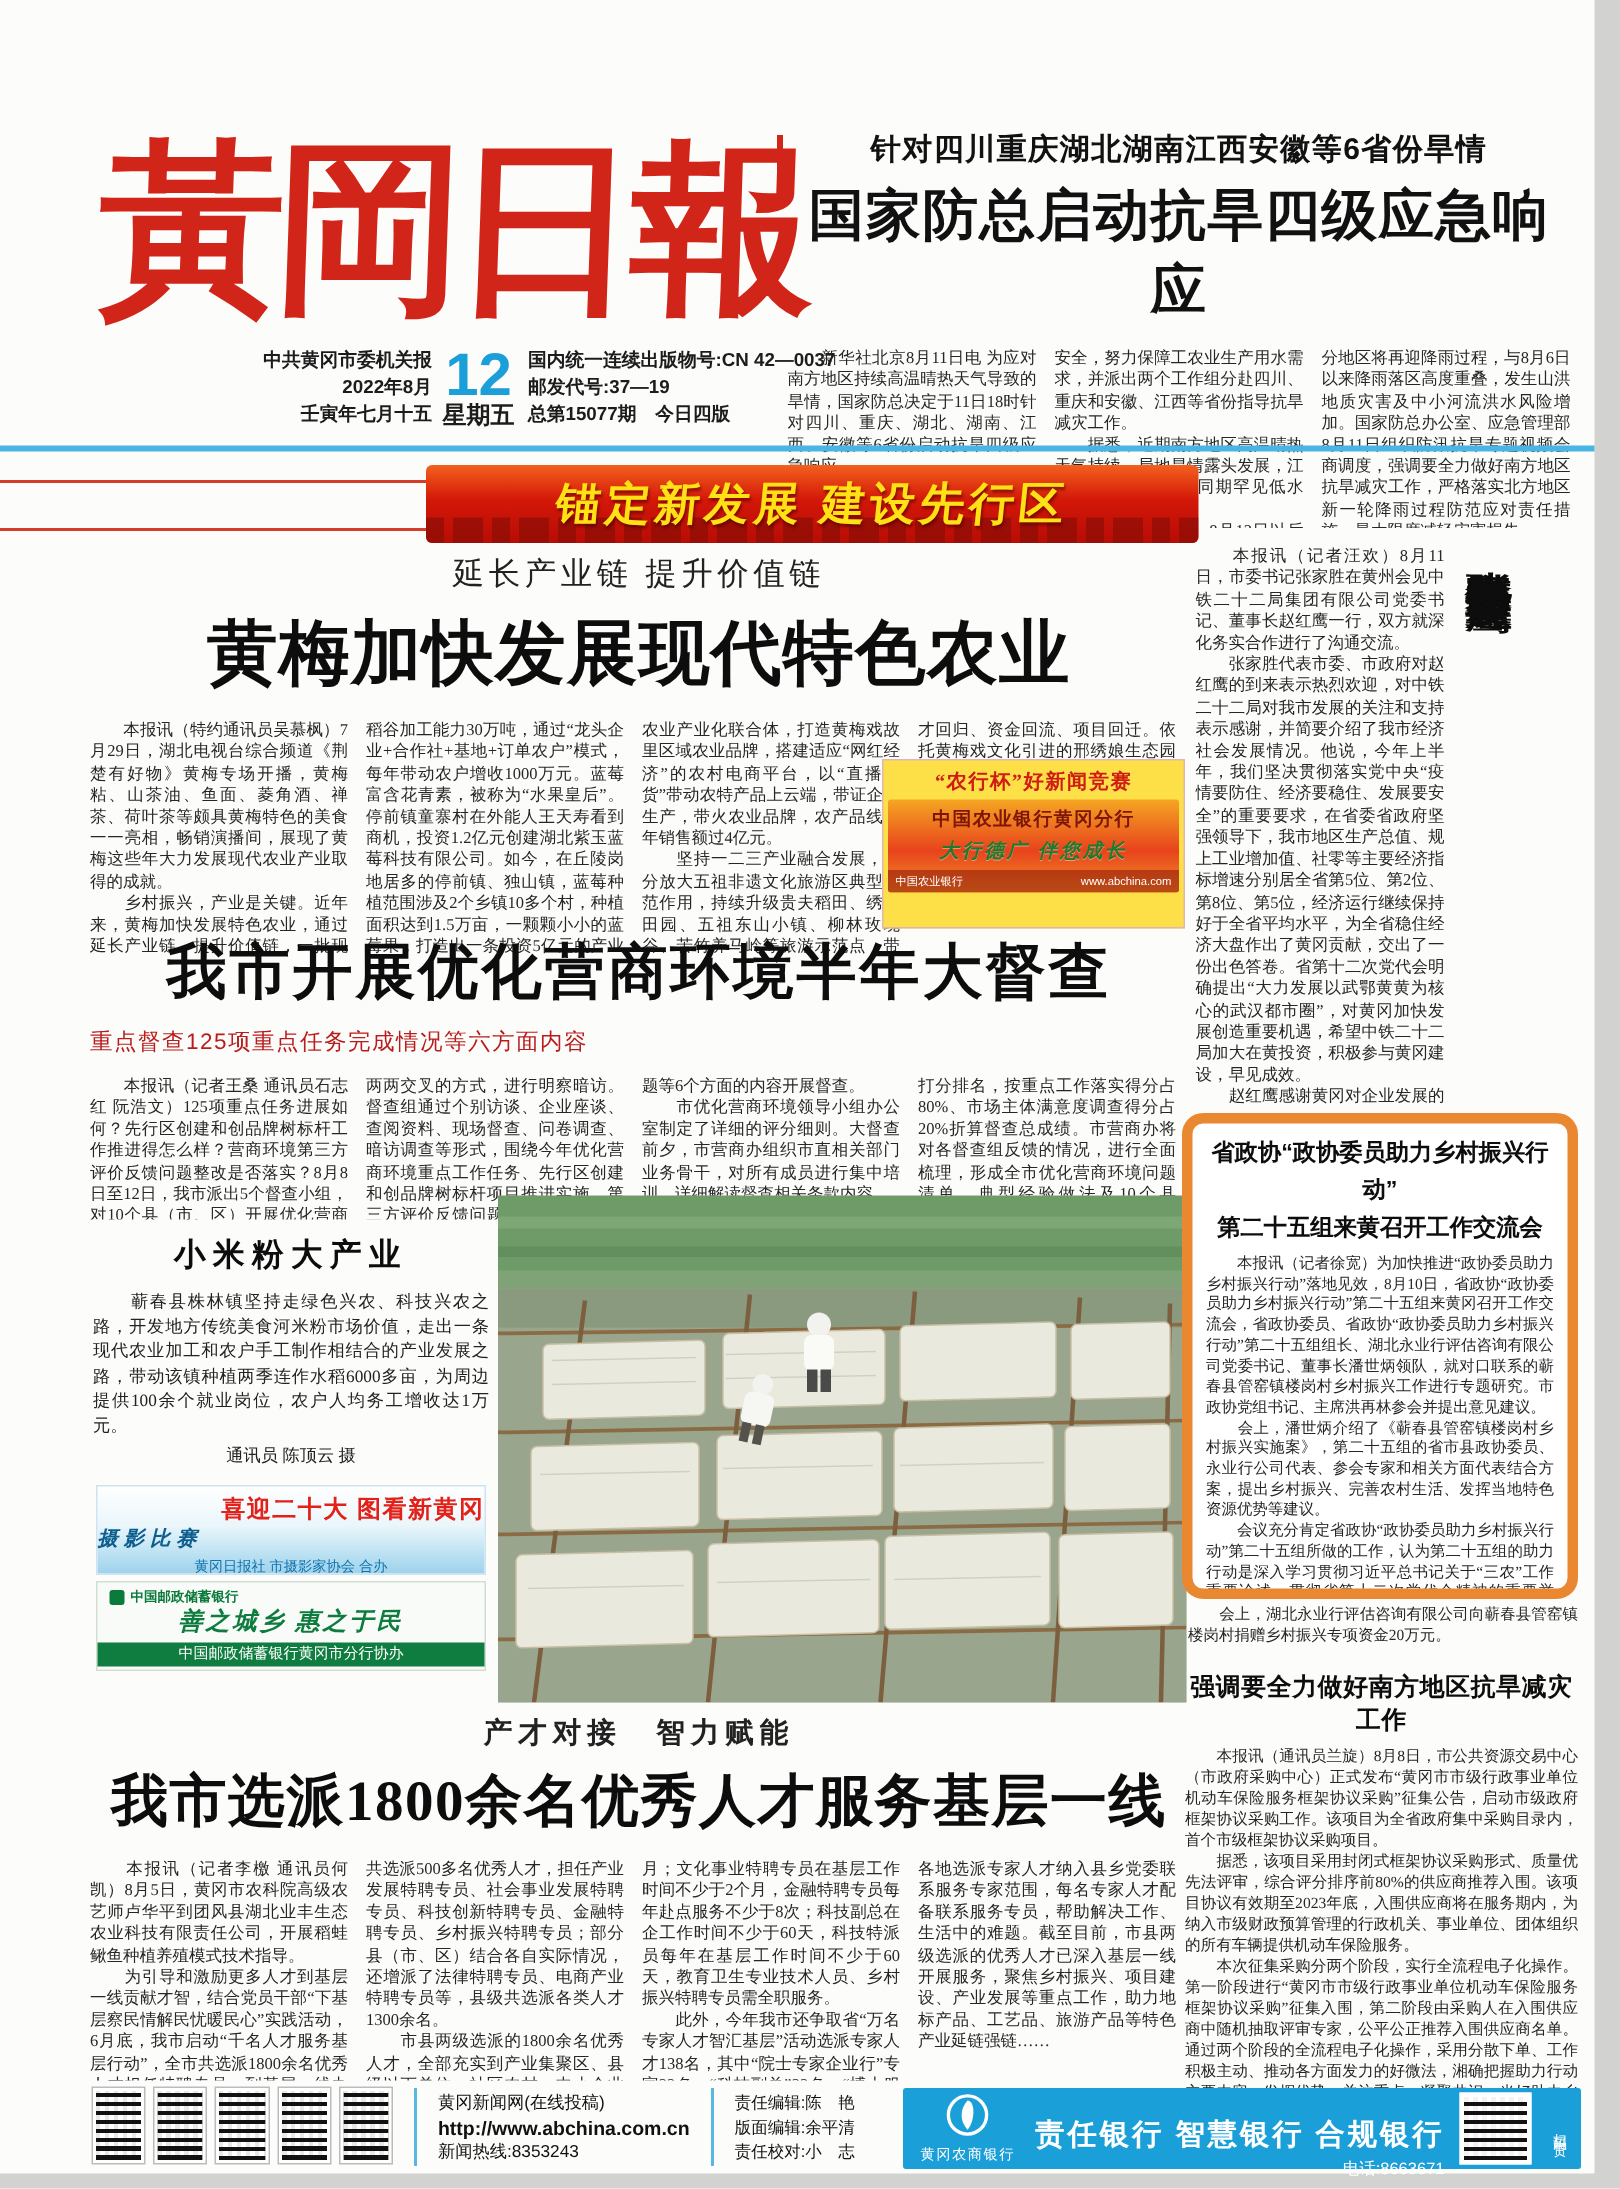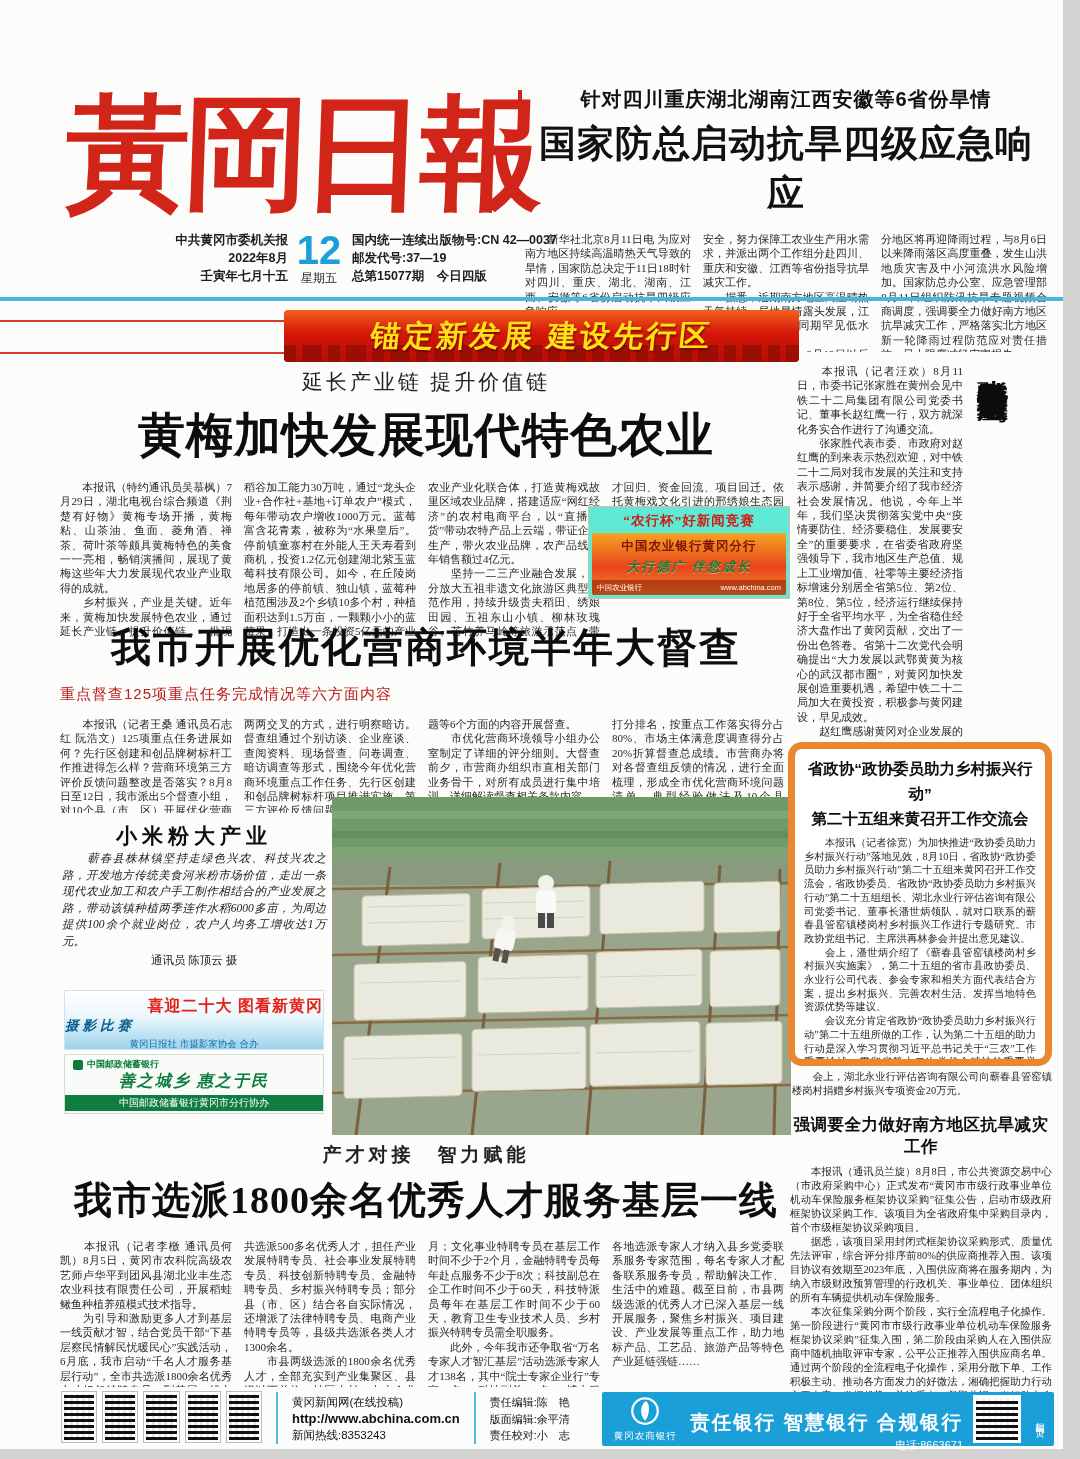--- a/index.html
+++ b/index.html
@@ -9,21 +9,21 @@
   .paper{left:0;top:0;width:1063px;height:1449px;background:#fcfcfa;}
   
   .mast-title{left:66px;top:74px;width:478px;height:162px;color:#d2251a;
     font-family:"DejaVu Serif","Liberation Serif",serif;font-weight:bold;font-size:124px;
     letter-spacing:-6px;line-height:158px;transform:skewX(-2deg);white-space:nowrap;}
   .mast-info{left:138px;top:231px;width:430px;display:flex;align-items:flex-start;
     font-size:12.5px;font-weight:bold;color:#1c1c1c;line-height:18px;}
   .mast-info .c1{width:150px;text-align:right;}
   .mast-mid{width:62px;text-align:center;}
   .day-num{font-size:40px;line-height:38px;font-weight:bold;color:#1a9fd8;}
-  .weekday{font-size:12px;font-weight:normal;}
+  .weekday{font-size:16px;font-weight:bold;}
   .mast-info .c2{flex:1;text-align:left;padding-left:2px;}
   
   .red-tick{left:518px;top:90px;width:4px;height:26px;background:#d2251a;}
   .drought{left:525px;top:86px;width:522px;color:#111;}
   .kicker-sm{text-align:center;font-size:20px;font-weight:bold;letter-spacing:1px;}
   .drought-hl{text-align:center;font-size:37px;font-weight:900;letter-spacing:1px;margin-top:6px;}
   .cols{display:flex;gap:12px;margin-top:13px;}
   .col{white-space:pre-line;text-align:justify;font-size:11px;line-height:14.4px;color:#262626;
        overflow:hidden;font-family:"Liberation Serif",serif;}
   .drought .col{width:166px;height:120px;}
@@ -37,21 +37,21 @@
   .banner-text{position:absolute;left:0;top:6px;width:100%;text-align:center;
     font-size:30px;font-weight:900;color:#ffe115;transform:skewX(-6deg);letter-spacing:3px;
     text-shadow:1px 2px 2px rgba(90,0,0,.65);}
   
   .huangmei{left:60px;top:368px;width:732px;}
   .kicker-serif{text-align:center;font-size:21px;letter-spacing:3px;color:#222;
     font-family:"Liberation Serif",serif;}
   .hm-hl{text-align:center;font-size:47px;font-weight:900;letter-spacing:1px;margin-top:8px;color:#0d0d0d;}
   .huangmei .col{width:172px;height:158px;}
   
-  .abc-ad{left:588px;top:506px;width:202px;height:93px;background:#5eead4;border:1px solid #e0b7b0;
+  .abc-ad{left:588px;top:506px;width:202px;height:113px;background:#fde047;border:1px solid #e0b7b0;
     padding:3px;box-sizing:border-box;}
   .abc-title{color:#cf1d15;font-weight:bold;font-size:13.5px;text-align:center;letter-spacing:1px;
     font-family:"Liberation Serif",serif;padding:2px 0 3px;}
   .abc-banner{height:62px;background:linear-gradient(180deg,#f5a623 0%,#e8431c 55%,#ef8f28 100%);
     border-radius:2px;position:relative;overflow:hidden;}
   .abc-l1{text-align:center;color:#7e1508;font-weight:900;font-size:12.5px;padding-top:5px;letter-spacing:1px;}
   .abc-l2{text-align:center;color:#1f7a2e;font-weight:900;font-size:13px;font-style:italic;
     padding-top:3px;letter-spacing:2px;text-shadow:0 1px 0 rgba(255,255,255,.4);}
   .abc-strip{position:absolute;bottom:0;left:0;width:100%;height:15px;background:rgba(140,20,8,.55);
     display:flex;justify-content:space-between;align-items:center;padding:0 5px;box-sizing:border-box;
@@ -66,21 +66,21 @@
   .ducha-hl{text-align:center;font-size:40px;font-weight:900;letter-spacing:2px;color:#0d0d0d;
     font-family:"Liberation Serif",serif;}
   .ducha-sub{text-align:left;font-size:15px;color:#b91c1c;margin-top:10px;letter-spacing:1px;}
   .ducha .col{width:172px;height:96px;}
   
   .photo{left:332px;top:797px;width:459px;height:338px;overflow:hidden;background:#9aa58d;}
   
   .cap-box{left:62px;top:810px;width:264px;}
   .cap-title{text-align:center;font-size:21px;font-weight:bold;letter-spacing:5px;color:#0d0d0d;
     font-family:"Liberation Serif",serif;margin-top:12px;}
-  .cap-body{font-size:11.5px;line-height:16.5px;text-align:justify;font-style:italic;
+  .cap-body{margin-top:10px;font-size:11.5px;line-height:16.5px;text-align:justify;
     font-family:"Liberation Serif",serif;color:#222;white-space:pre-line;}
   .cap-credit{margin-top:4px;text-align:center;font-size:11.5px;font-family:"Liberation Serif",serif;color:#222;}
   
   .contest{left:64px;top:990px;width:260px;height:60px;
     background:linear-gradient(180deg,#ffffff 0%,#eaf6fb 45%,#bfe3f3 75%,#9ed2ec 100%);
     border:1px solid #cde4f0;box-sizing:border-box;}
   .contest-l1{text-align:right;color:#e32119;font-weight:700;font-size:16px;letter-spacing:1px;padding-top:5px;}
   .contest-l2{text-align:left;color:#0d5e8f;font-weight:bold;font-style:italic;font-size:13.5px;letter-spacing:4px;}
   .contest-l3{text-align:center;color:#1173ad;font-size:9.5px;padding-top:3px;}
   

